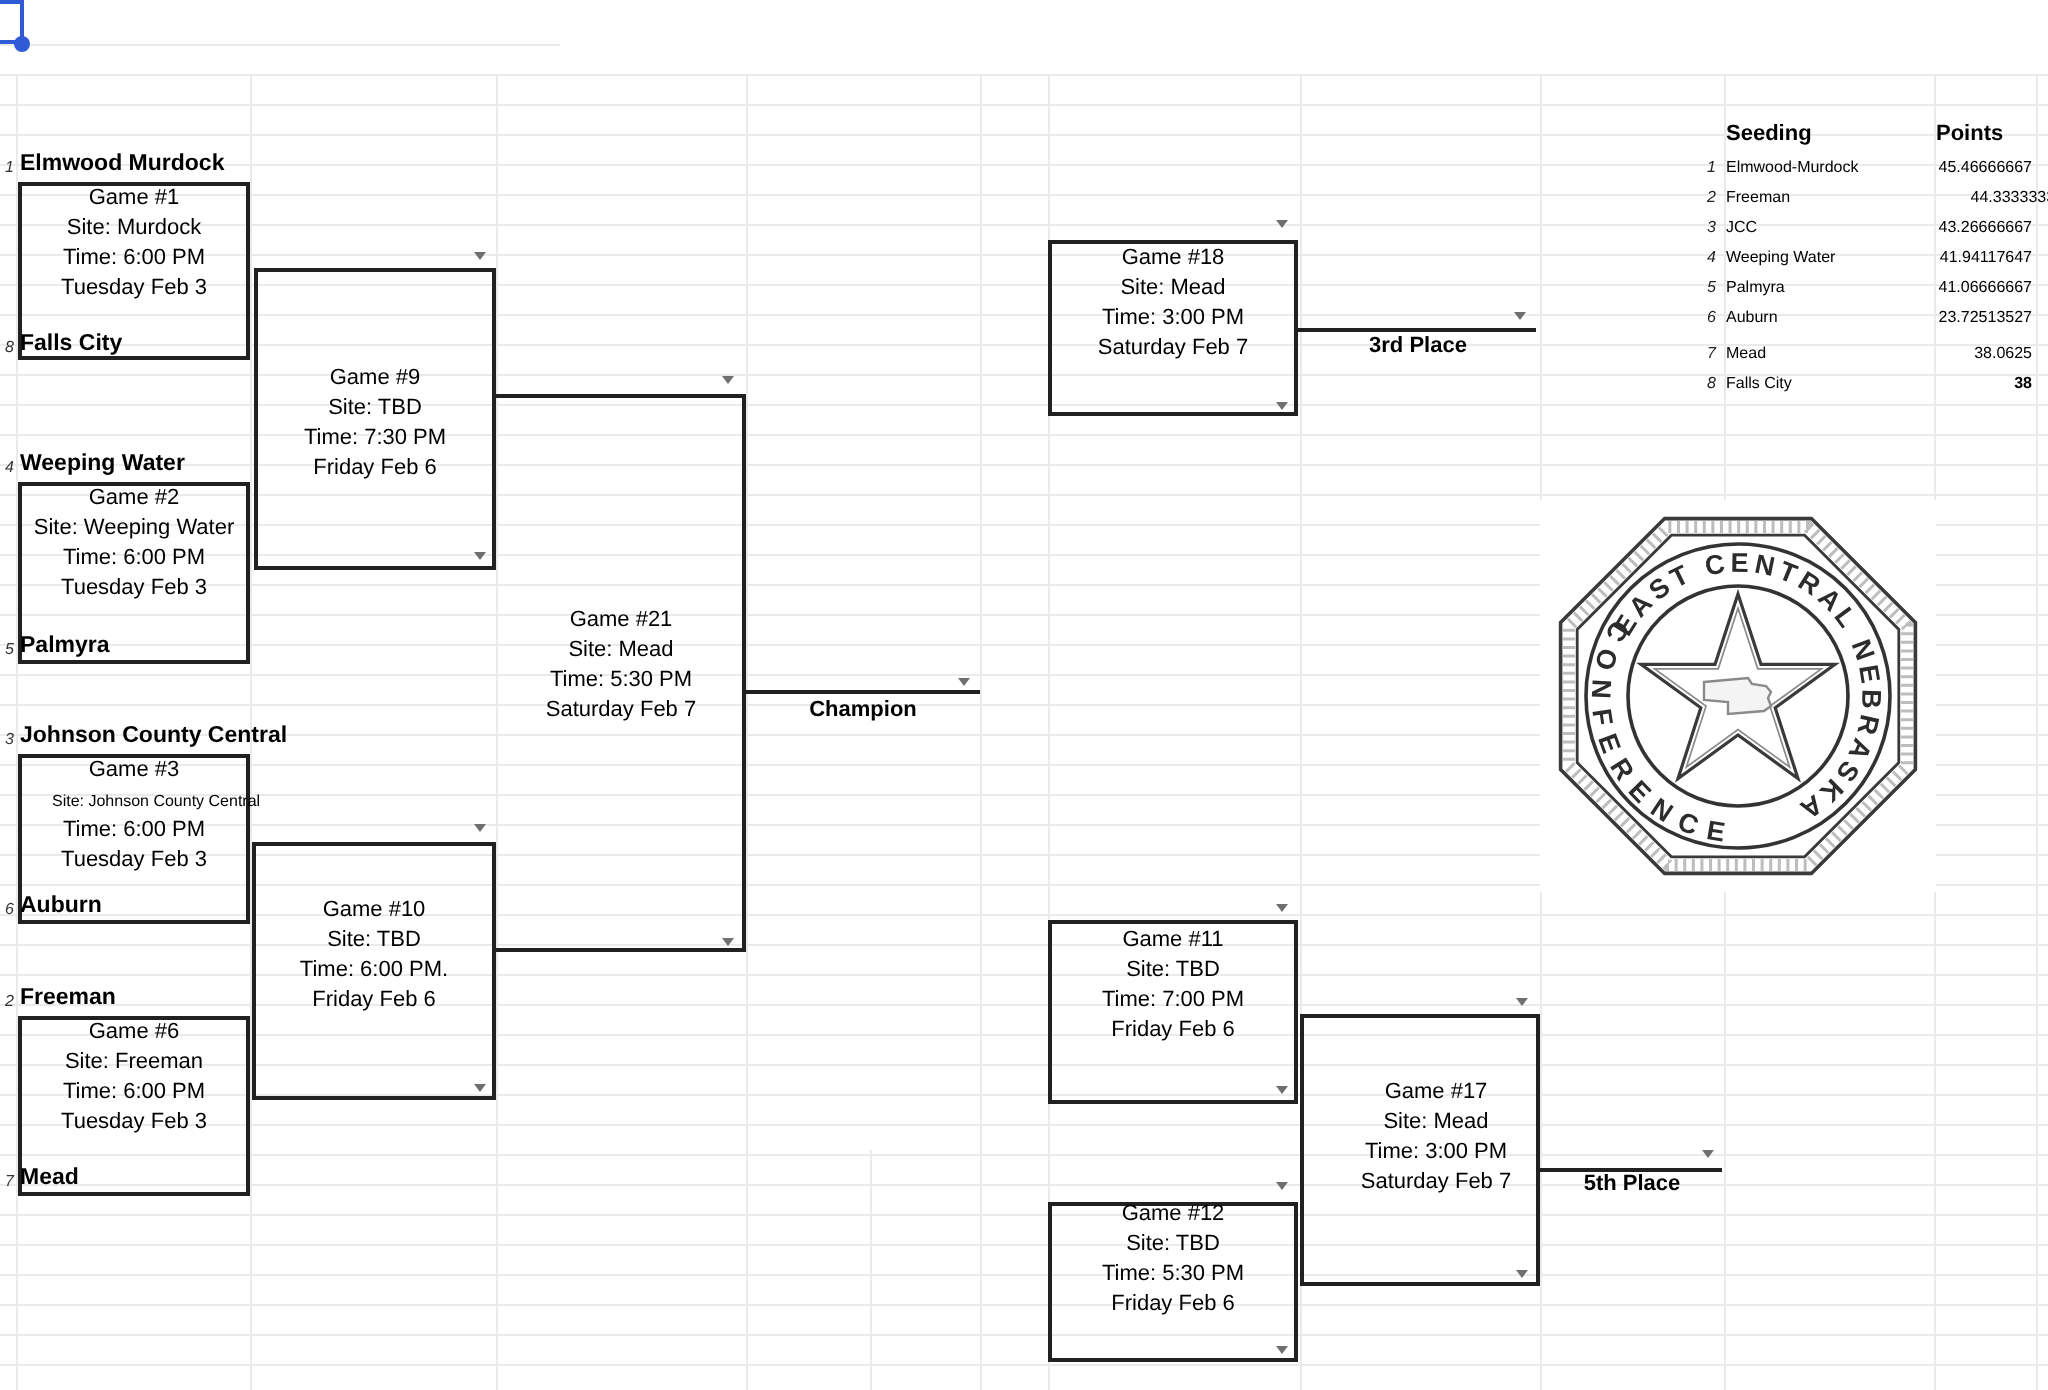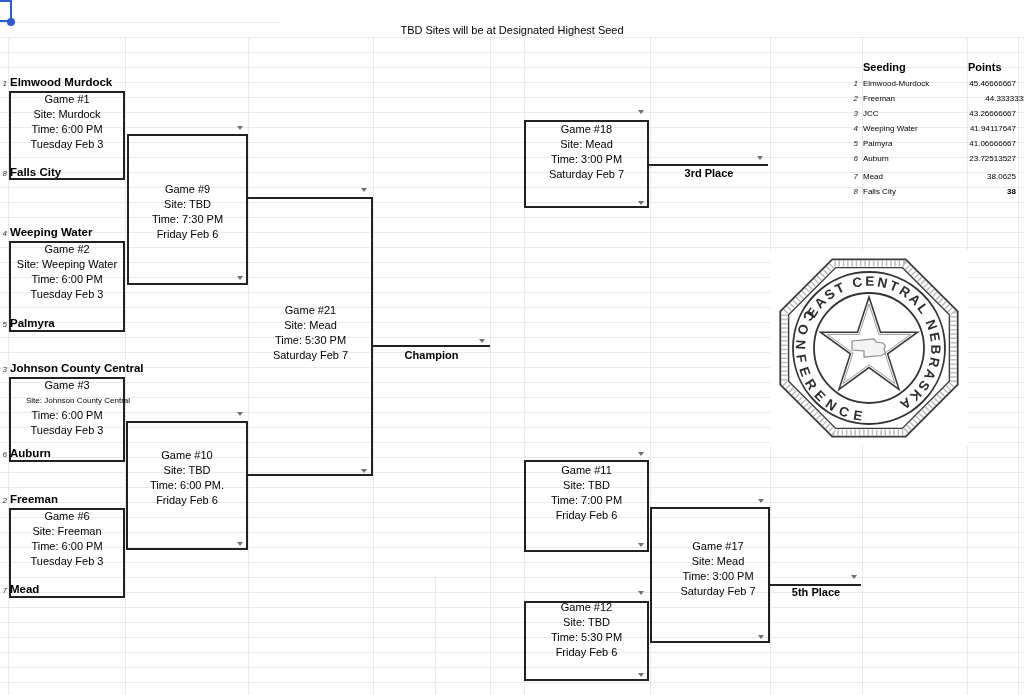--- a/index.html
+++ b/index.html
@@ -48,21 +48,20 @@
   <div class="vline" style="left:770px;"></div>
   <div class="vline" style="left:862px;"></div>
   <div class="vline" style="left:967px;"></div>
   <div class="vline" style="left:1018px;"></div>
 
   <div class="sel" style="left:10px;top:0;width:2px;height:21px;"></div>
   <div class="sel" style="left:0;top:0;width:12px;height:2px;"></div>
   <div class="sel" style="left:0;top:20px;width:8px;height:2px;"></div>
   <div class="seldot" style="left:7px;top:18px;"></div>
 
-  <div class="subtitle">TBD Sites will be at Designated Highest Seed</div>
 
   <div class="box" style="left:9px;top:91px;width:116px;height:89px;"></div>
   <div class="box" style="left:9px;top:241px;width:116px;height:91px;"></div>
   <div class="box" style="left:9px;top:377px;width:116px;height:85px;"></div>
   <div class="box" style="left:9px;top:508px;width:116px;height:90px;"></div>
   <div class="box" style="left:127px;top:134px;width:121px;height:151px;"></div>
   <div class="box" style="left:126px;top:421px;width:122px;height:129px;"></div>
   <div class="box noleft" style="left:248px;top:197px;width:125px;height:279px;"></div>
   <div class="box" style="left:524px;top:120px;width:125px;height:88px;"></div>
   <div class="box" style="left:524px;top:460px;width:125px;height:92px;"></div>

